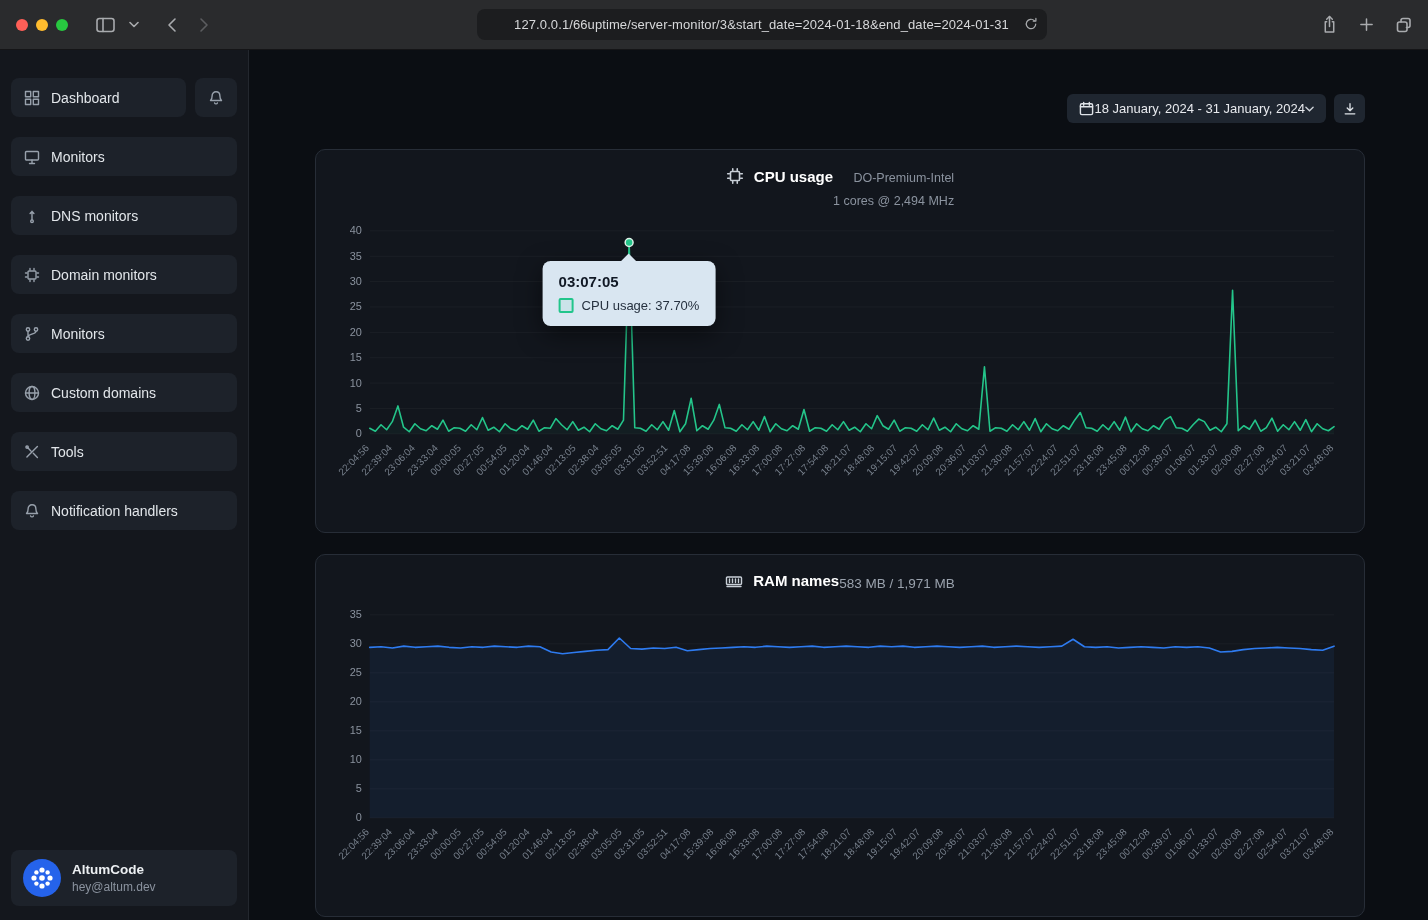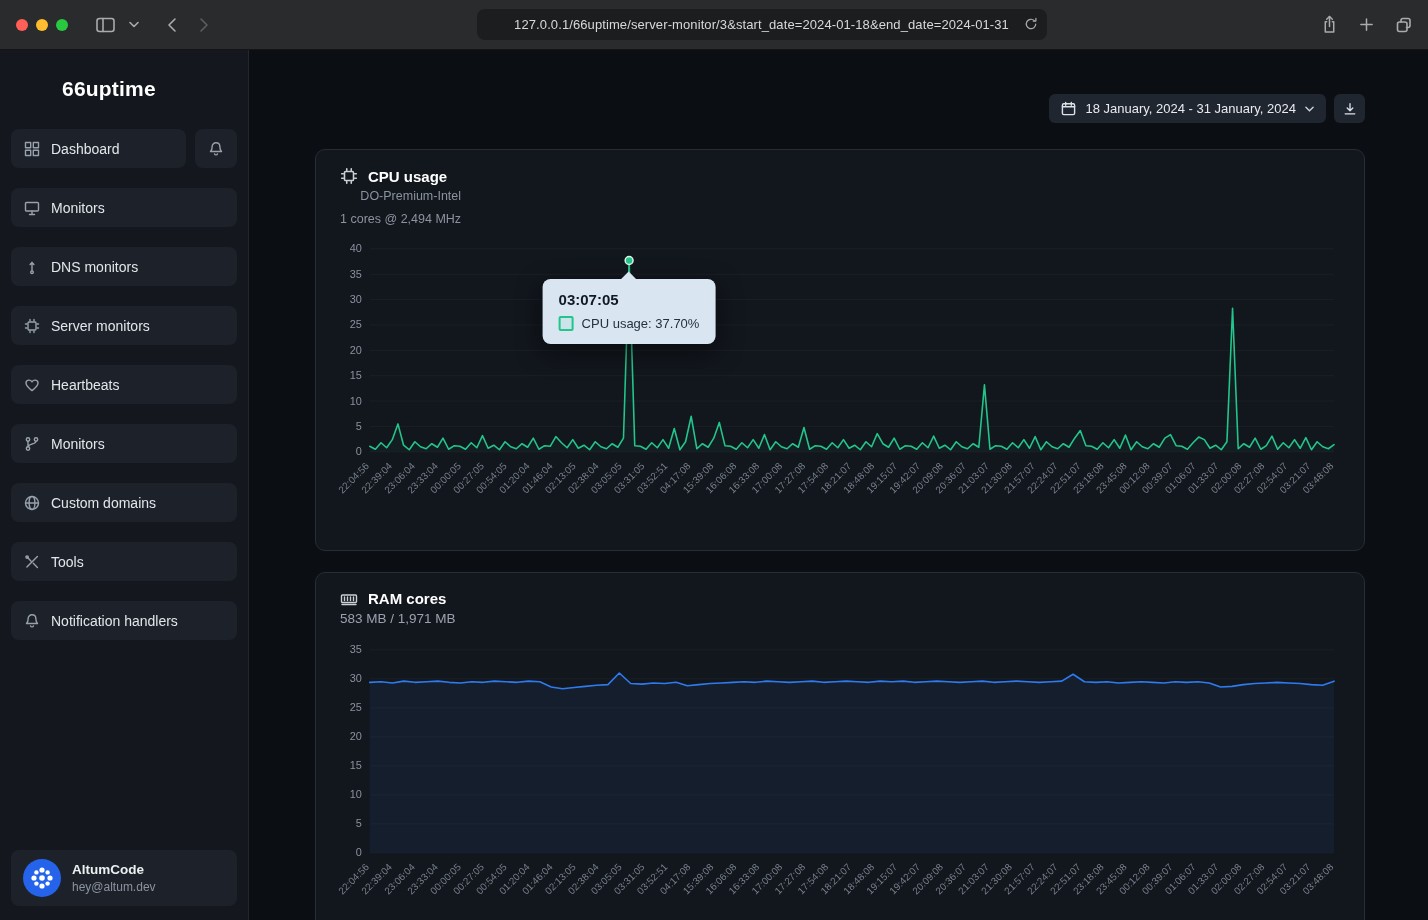--- a/index.html
+++ b/index.html
@@ -31,26 +31,26 @@
   .nav-row .nav-item{flex:1;margin-bottom:0;}
   .bell-btn{width:42px;height:39px;background:#1d222a;border-radius:8px;display:flex;align-items:center;justify-content:center;cursor:pointer;}
   .ic{stroke:#98a1ac;fill:none;stroke-width:1.4;stroke-linecap:round;stroke-linejoin:round;flex-shrink:0;}
   .account{position:absolute;left:11px;right:11px;bottom:14px;background:#1d222a;border-radius:8px;display:flex;align-items:center;gap:11px;padding:9px 12px;cursor:pointer;}
   .acc-name{color:#eceff2;font-size:13.5px;font-weight:700;margin-bottom:3px;}
   .acc-email{color:#8b939f;font-size:12px;}
 
   
   .main{flex:1;box-sizing:border-box;padding:44px 63px 0 66px;overflow:hidden;}
   .toolbar{display:flex;justify-content:flex-end;gap:8px;margin-bottom:26px;}
-  .date-btn{height:29px;background:#1f2630;border:none;border-radius:6px;color:#e8eaee;font-size:13px;font-family:inherit;display:flex;align-items:center;gap:9px;padding:0 12px;cursor:pointer;}
+  .date-btn{height:29px;background:#1f2630;border:none;border-radius:6px;color:#e8eaee;font-size:13px;font-family:inherit;display:flex;align-items:center;padding:0 12px;cursor:pointer;}
   .dl-btn{width:31px;height:29px;background:#1f2630;border:none;border-radius:6px;display:flex;align-items:center;justify-content:center;cursor:pointer;}
   .wic{stroke:#dfe3e8;fill:none;stroke-width:1.5;stroke-linecap:round;stroke-linejoin:round;}
 
   .card{background:#12161d;border:1px solid #272d37;border-radius:10px;padding:17px 24px 8px;margin-bottom:21px;box-sizing:border-box;}
-  .card-head{display:flex;justify-content:center;align-items:flex-start;flex-direction:column;}
+  .card-head{display:flex;justify-content:center;align-items:flex-start;}
   .card-title{display:flex;align-items:center;gap:10px;color:#fff;font-size:15px;font-weight:700;}
   .card-title .ic{stroke:#c9d0d8;}
   .card-meta{text-align:right;color:#8b939f;font-size:12.5px;line-height:1.85;}
   .chart-wrap{position:relative;margin-top:4px;}
   svg.chart{width:100%;display:block;overflow:visible;}
   .ytick{fill:#8a929e;font-size:11px;font-family:"Liberation Sans",sans-serif;}
   .xtick{fill:#78818d;font-size:10px;font-family:"Liberation Sans",sans-serif;}
 
   
   .chart-tooltip{position:absolute;left:28.9%;top:44px;transform:translateX(-50%);background:#d9e6f1;border-radius:8px;padding:12px 16px 13px;box-shadow:0 8px 24px rgba(0,0,0,.5);white-space:nowrap;z-index:3;}
@@ -118,21 +118,20 @@
             <rect x="1.5" y="5" width="9.5" height="9.5" rx="2"></rect>
             <path d="M5 5V3.5a2 2 0 0 1 2-2h5a2 2 0 0 1 2 2v5a2 2 0 0 1-2 2h-1.5"></path>
           </svg>
       </span>
     </div>
   </div>
 
   <div class="window">
 
     <aside class="sidebar">
-      <div class="brand">66uptime</div>
       <nav class="nav">
         <div class="nav-row">
           <div class="nav-item">
             <svg class="ic" width="16" height="16" viewBox="0 0 16 16">
                 <path d="M1.5 1.5h5.2v5.2H1.5zM9.3 1.5h5.2v5.2H9.3zM1.5 9.3h5.2v5.2H1.5zM9.3 9.3h5.2v5.2H9.3z"></path>
               </svg>
             <span>Dashboard</span>
           </div>
           <div class="bell-btn">
             <svg class="ic" width="16" height="16" viewBox="0 0 16 16">
@@ -153,27 +152,21 @@
               <circle cx="8" cy="13.2" r="1.3"></circle>
               <path d="M8 11.9V3.5M8 3.5l-1.9 2M8 3.5l1.9 2"></path>
             </svg>
           <span>DNS monitors</span>
         </div>
         <div class="nav-item">
           <svg class="ic" width="16" height="16" viewBox="0 0 16 16">
               <rect x="4" y="4" width="8" height="8" rx="1"></rect>
               <path d="M6 1.5V3M10 1.5V3M6 13v1.5M10 13v1.5M1.5 6H3M1.5 10H3M13 6h1.5M13 10h1.5"></path>
             </svg>
-          <span>Server monitors</span>
-        </div>
-        <div class="nav-item">
-          <svg class="ic" width="16" height="16" viewBox="0 0 16 16">
-              <path d="M8 13.6C4.2 10.8 2 8.6 2 6.1 2 4.4 3.3 3.1 5 3.1c1.2 0 2.3.6 3 1.7.7-1.1 1.8-1.7 3-1.7 1.7 0 3 1.3 3 3 0 2.5-2.2 4.7-6 7.5z"></path>
-            </svg>
-          <span>Heartbeats</span>
+          <span>Domain monitors</span>
         </div>
         <div class="nav-item">
           <svg class="ic" width="16" height="16" viewBox="0 0 16 16">
               <circle cx="4" cy="3.5" r="1.7"></circle>
               <circle cx="12" cy="3.5" r="1.7"></circle>
               <circle cx="4" cy="12.5" r="1.7"></circle>
               <path d="M4 5.2v5.6M12 5.2c0 3.3-8 2.6-8 5.6"></path>
             </svg>
           <span>Monitors</span>
         </div>
@@ -330,21 +323,21 @@
         </div>
       </section>
 
       <section class="card">
         <div class="card-head">
           <div class="card-title">
             <svg class="ic" width="18" height="16" viewBox="0 0 18 16">
                 <rect x="1.5" y="4" width="15" height="7.5" rx="1"></rect>
                 <path d="M4.5 6v3.5M7.5 6v3.5M10.5 6v3.5M13.5 6v3.5M2 13.5h14"></path>
               </svg>
-            <span>RAM cores</span>
+            <span>RAM names</span>
           </div>
           <div class="card-meta">
             <div style="font-size:13.5px;color:#9aa2ad;">583 MB / 1,971 MB</div>
           </div>
         </div>
         <div class="chart-wrap">
           <svg class="chart" viewBox="0 0 1010 310">
               <line x1="30" y1="219" x2="1004" y2="219" stroke="rgba(255,255,255,0.045)" stroke-width="1"></line>
               <text x="22" y="222.5" text-anchor="end" class="ytick">0</text>
               <line x1="30" y1="189.71428571428572" x2="1004" y2="189.71428571428572" stroke="rgba(255,255,255,0.045)" stroke-width="1"></line>

